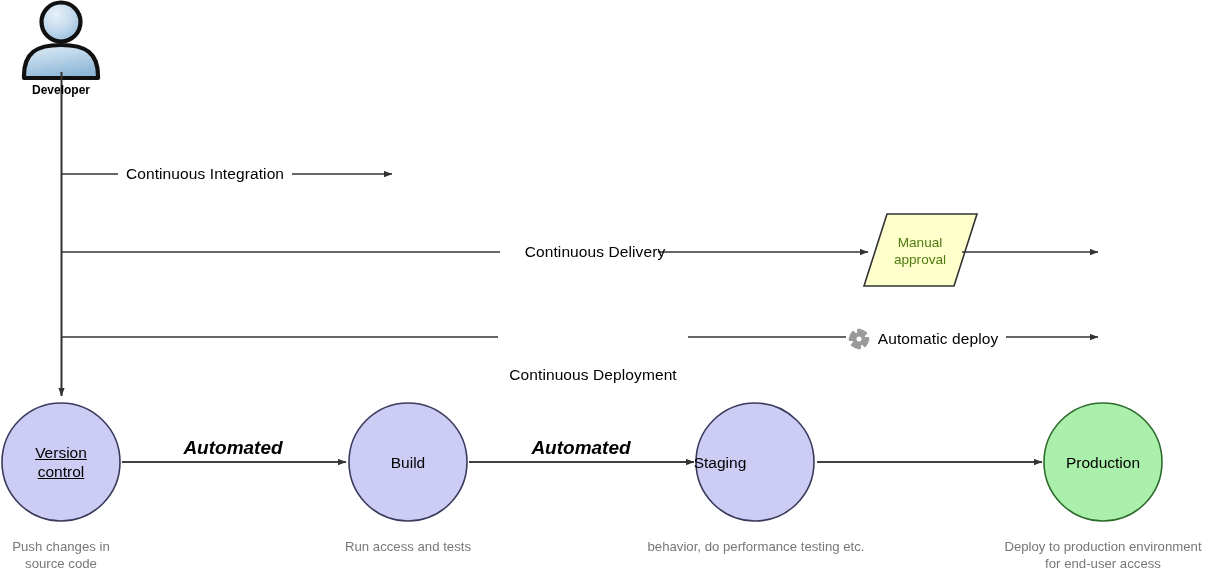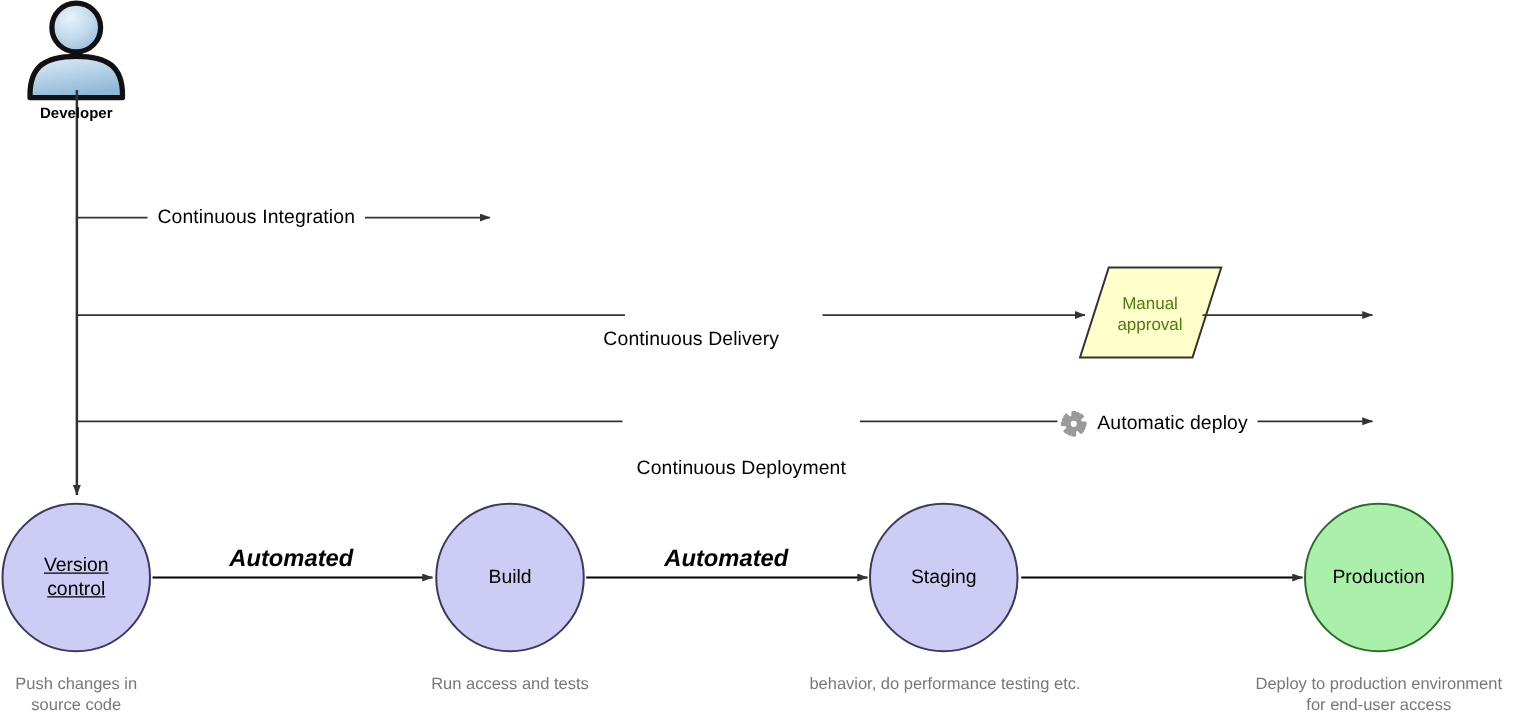--- a/index.html
+++ b/index.html
@@ -141,21 +141,21 @@
     <circle cx="61" cy="462" r="59" fill="#ccccf5" stroke="#3a3a5c" stroke-width="1.6"></circle>
     <circle cx="408" cy="462" r="59" fill="#ccccf5" stroke="#3a3a5c" stroke-width="1.6"></circle>
     <circle cx="755" cy="462" r="59" fill="#ccccf5" stroke="#3a3a5c" stroke-width="1.6"></circle>
     <circle cx="1103" cy="462" r="59" fill="#aaf0aa" stroke="#2d6b2d" stroke-width="1.6"></circle>
   </svg>
 
   <div class="lbl actor-label" style="left:61px; top:83px; transform:translateX(-50%);">Developer</div>
 
   <div class="lbl flow-label centerer" style="left:205px; top:174px;">Continuous Integration</div>
 
-  <div class="lbl flow-label centerer" style="left:553px; top:252px;margin-top:20px;">Continuous Delivery</div>
+  <div class="lbl flow-label centerer" style="left:595px; top:252px;">Continuous Delivery</div>
 
   <div class="lbl flow-label centerer" style="left:593px; top:337px;margin-top:38px;">Continuous Deployment</div>
 
   <div class="lbl shape-text centerer" style="left:920px; top:251px; width:100px;">
     <div>Manual</div>
     <div>approval</div>
   </div>
 
   <div class="lbl flow-label centerer" style="left:938px; top:339px;">Automatic deploy</div>
 
@@ -163,21 +163,21 @@
 
   <div class="lbl edge-label-italic centerer" style="left:581px; top:448px;">Automated</div>
 
   <div class="lbl node-label centerer" style="left:61px; top:462px; width:110px;text-decoration:underline;">
     <div>Version</div>
     <div>control</div>
   </div>
 
   <div class="lbl node-label centerer" style="left:408px; top:462px; width:110px;">Build</div>
 
-  <div class="lbl node-label centerer" style="left:755px; top:462px; width:110px;">Staging</div>
+  <div class="lbl node-label centerer" style="left:720px; top:462px; width:110px;">Staging</div>
 
   <div class="lbl node-label centerer" style="left:1103px; top:462px; width:115px;">Production</div>
 
   <div class="lbl caption" style="left:61px; top:539px; width:220px; transform:translateX(-50%);">
     <div>Push changes in</div>
     <div>source code</div>
   </div>
 
   <div class="lbl caption" style="left:408px; top:539px; width:260px; transform:translateX(-50%);">Run access and tests</div>
 

